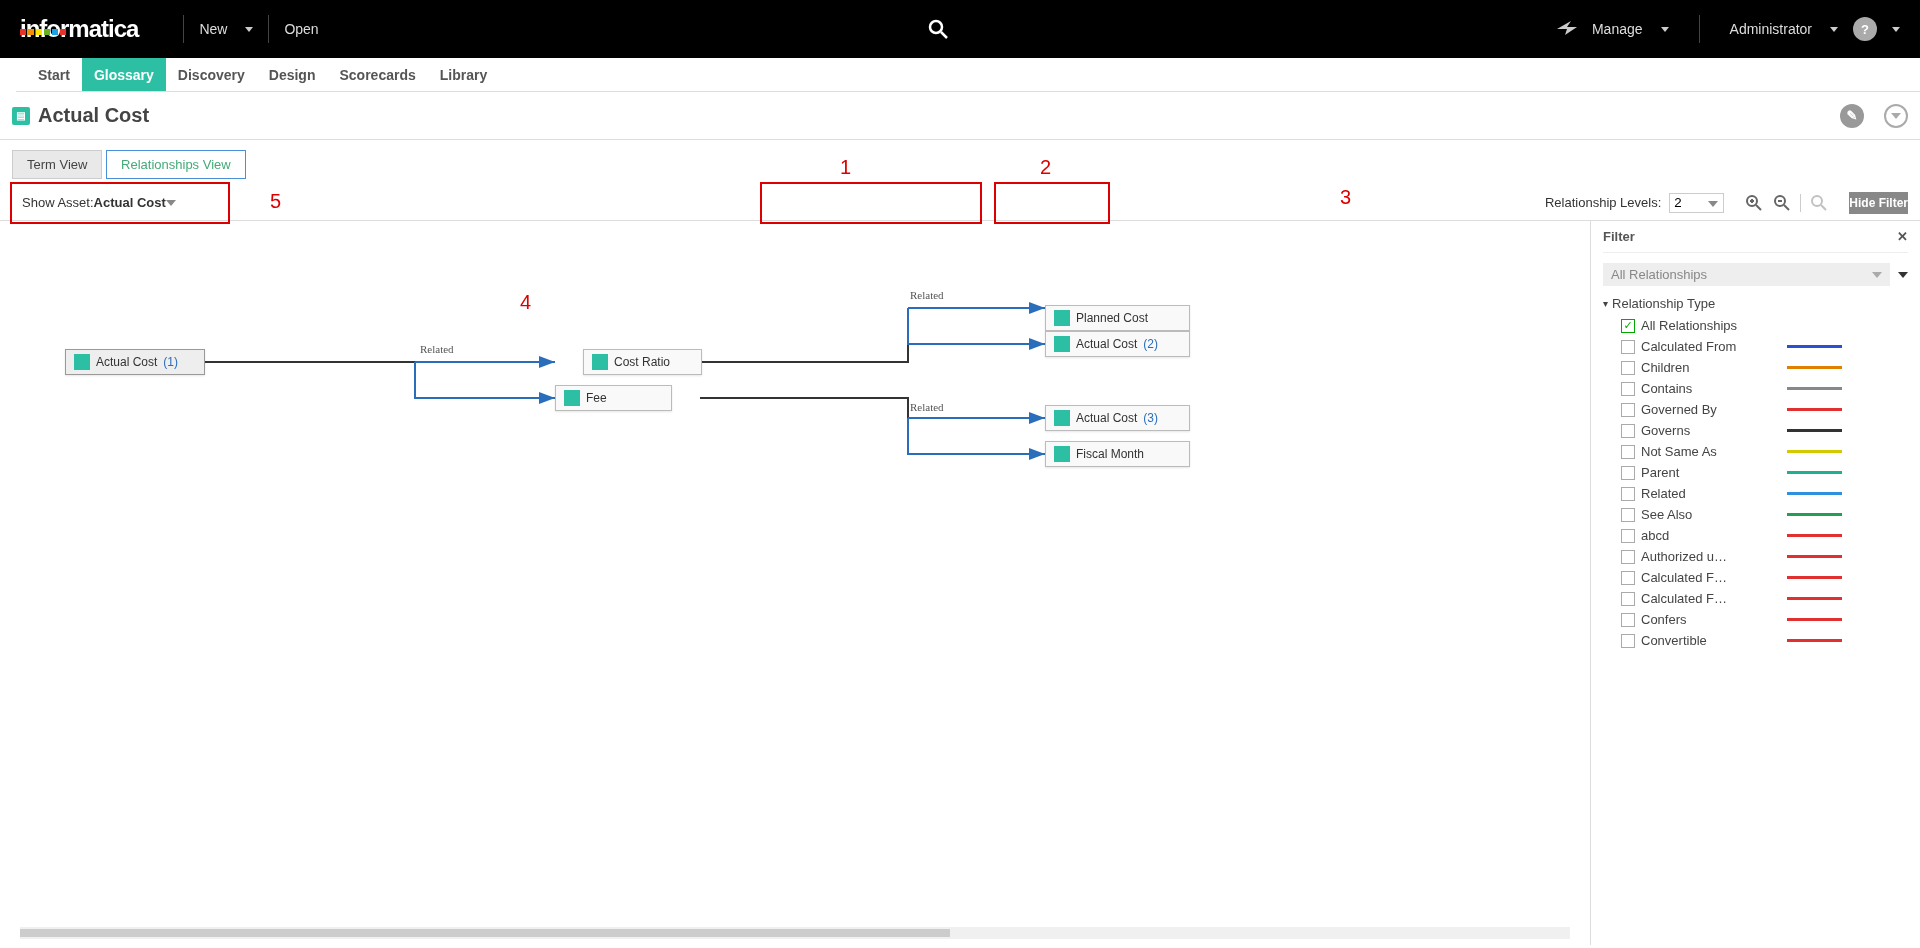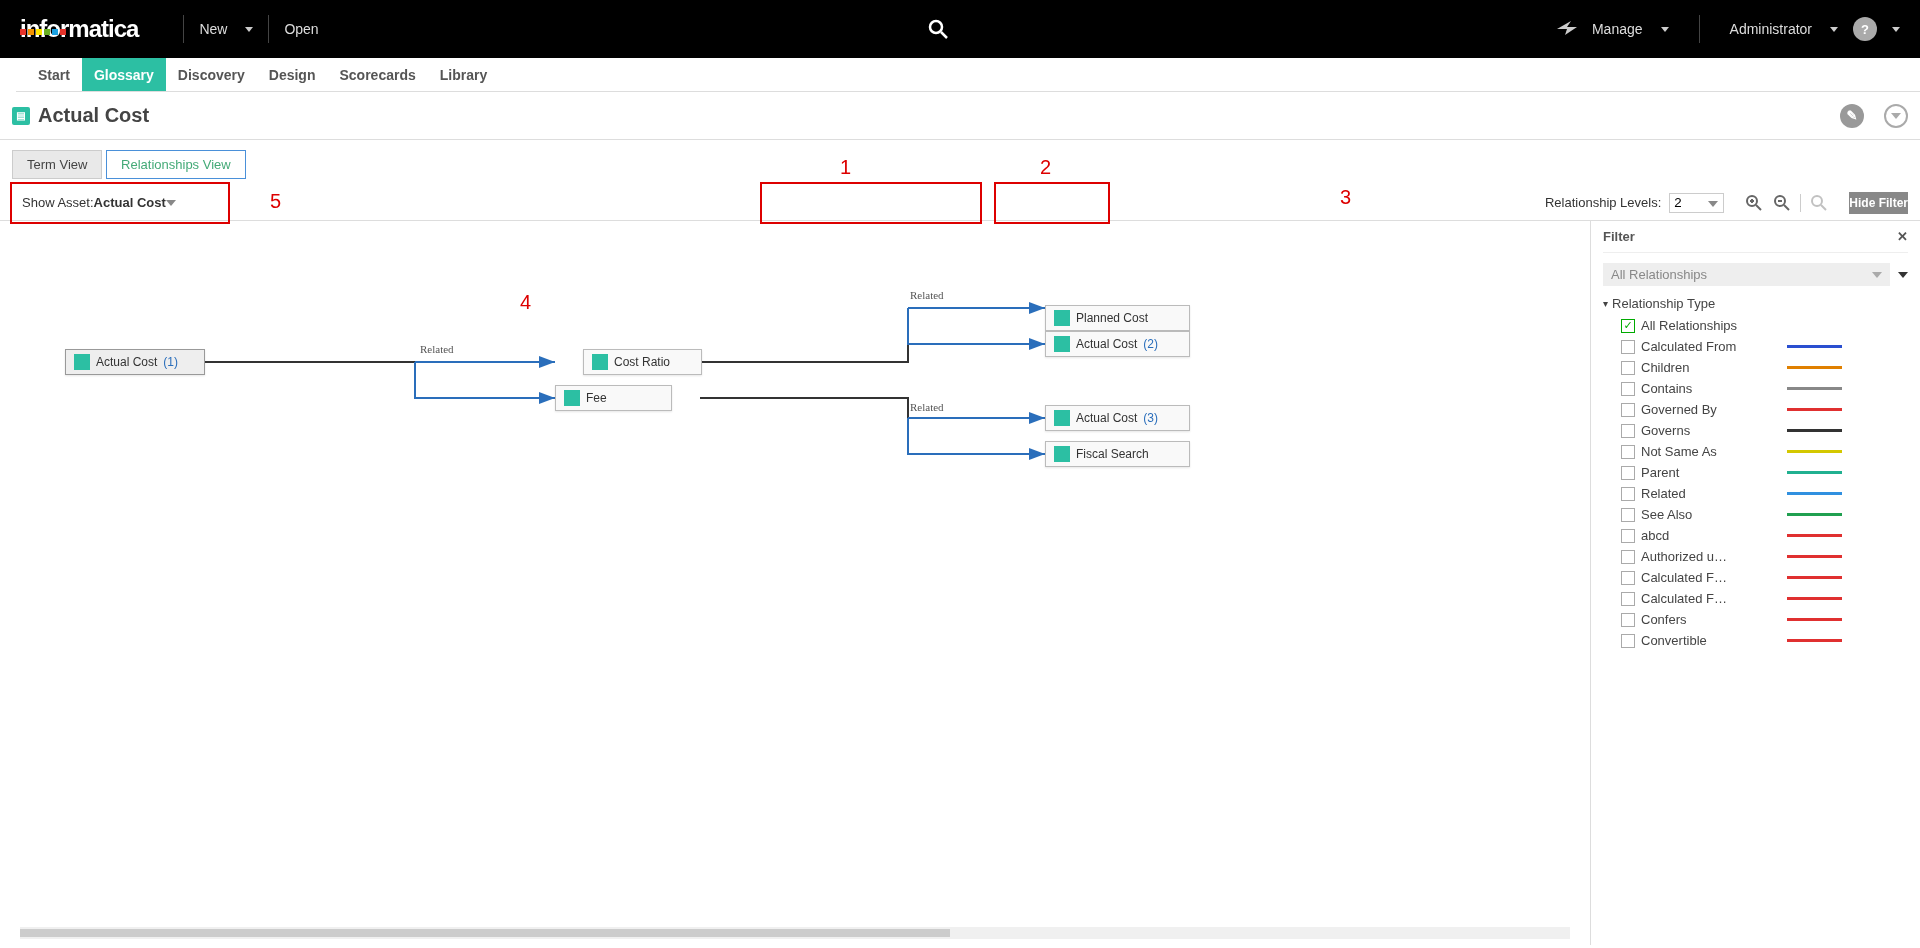--- a/index.html
+++ b/index.html
@@ -260,21 +260,21 @@
       <span>Actual Cost</span>
       <span class="count">(2)</span>
     </div>
     <div class="node" style="left:1045px; top:184px; width:145px;">
       <span class="node-icon"></span>
       <span>Actual Cost</span>
       <span class="count">(3)</span>
     </div>
     <div class="node" style="left:1045px; top:220px; width:145px;">
       <span class="node-icon"></span>
-      <span>Fiscal Search</span>
+      <span>Fiscal Month</span>
     </div>
 
     <div class="scroll-h">
         <div class="scroll-thumb"></div>
       </div>
   </div>
 
   <div class="filter-panel">
     <div class="filter-head">
       <span>Filter</span>

